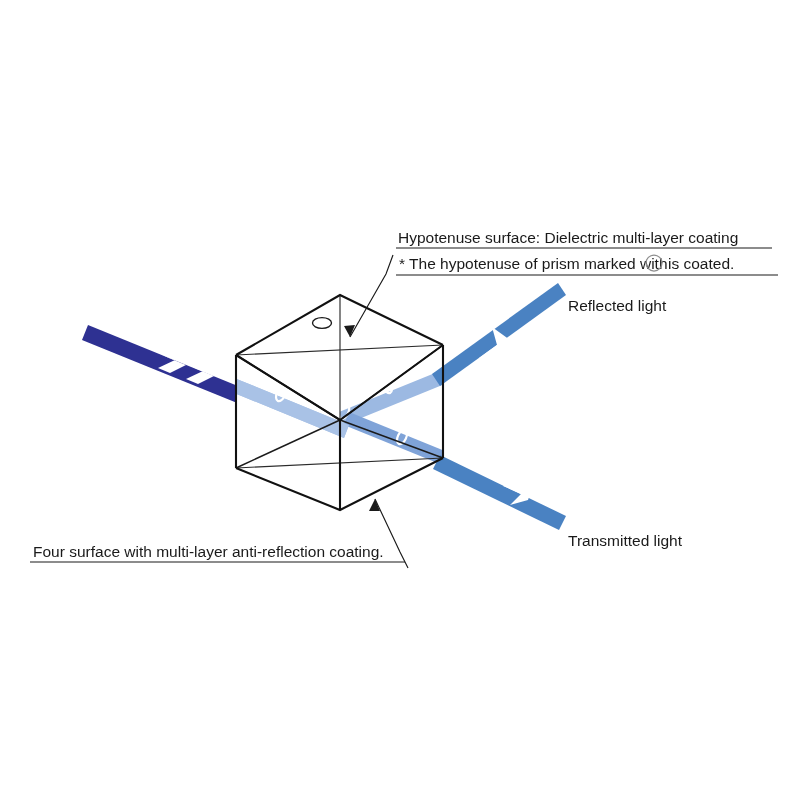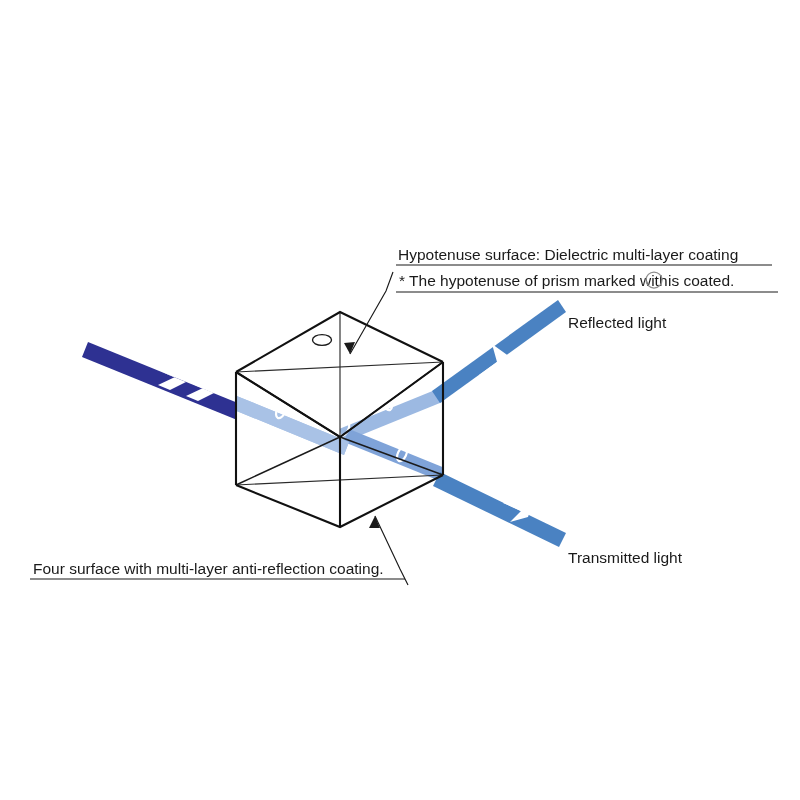--- a/index.html
+++ b/index.html
@@ -10,21 +10,21 @@
   }
   body {
     width: 800px;
     height: 800px;
     font-family: "Liberation Sans", sans-serif;
     overflow: hidden;
     position: relative;
   }
   #stage {
     position: absolute;
-    left: 0; top: 17px;
+    left: 0; top: 0;
     width: 800px;
     height: 766px;
     text-align: right;
   }
   svg#diagram {
     display: block;
     width: 800px;
     height: 800px;
   }
   text {

